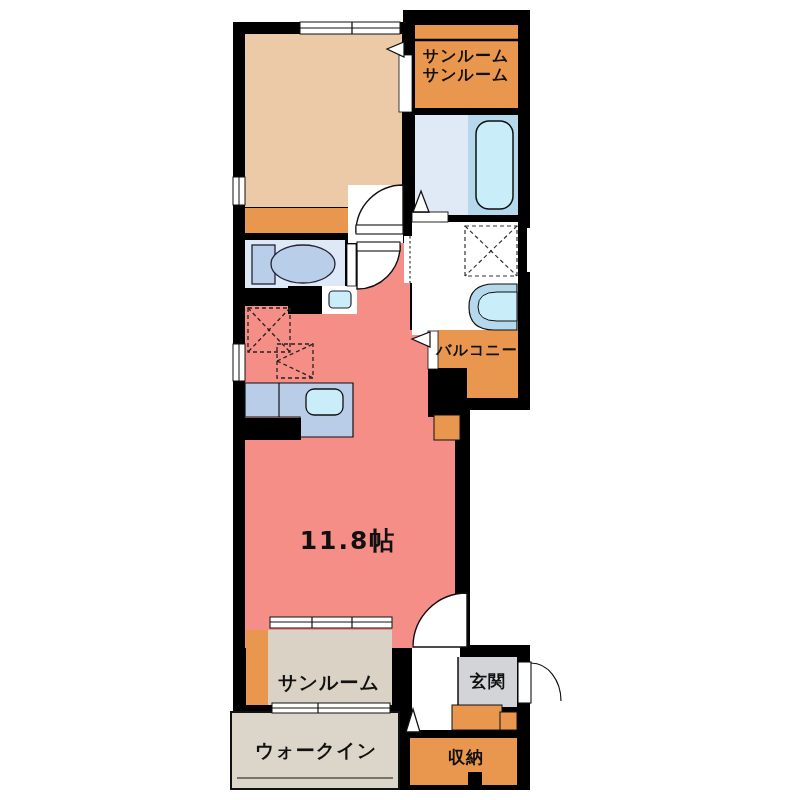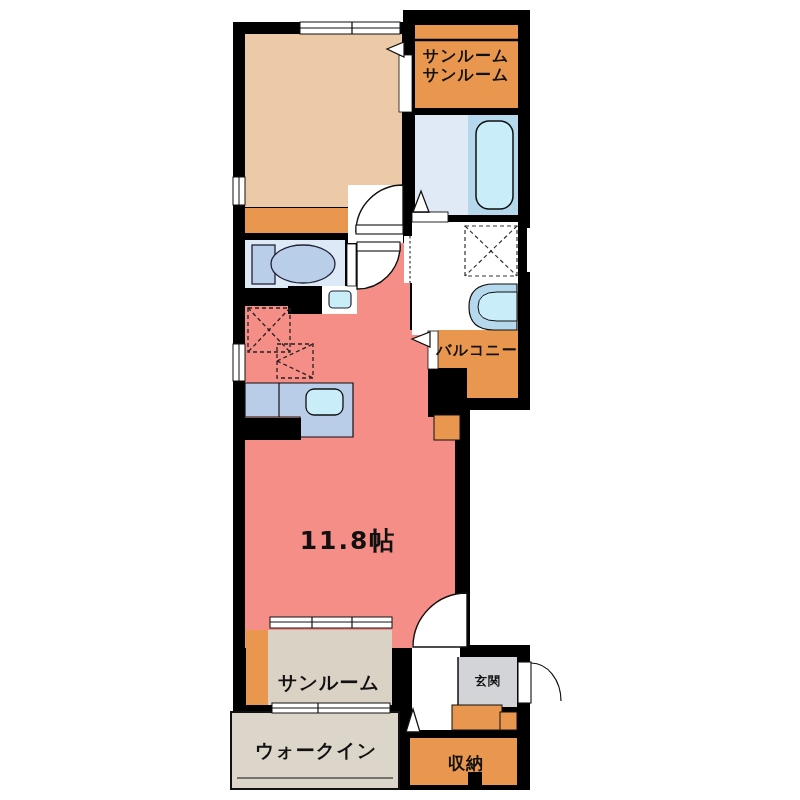--- a/index.html
+++ b/index.html
@@ -8,21 +8,21 @@
   #plan-svg{position:absolute;left:0;top:0;}
   .room-label{position:absolute;transform:translate(-50%,-50%);color:#111;font-weight:900;
               text-align:center;white-space:nowrap;line-height:1.18;letter-spacing:1px;}
   .lbl-western{font-size:37px;line-height:1.35;}
   .lbl-wic{font-size:16px;}
   .lbl-pantry{font-size:15px;}
   .lbl-ldk-name{font-size:33px;letter-spacing:9px;}
   .lbl-ldk-size{font-size:25px;letter-spacing:2px;}
   .lbl-sunroom{font-size:19px;}
   .lbl-balcony{font-size:19px;}
-  .lbl-genkan{font-size:12px;}
+  .lbl-genkan{font-size:17px;}
   .lbl-storage{font-size:17px;}
 </style>
 </head>
 <body>
 
 <div id="stage">
 
 <svg id="plan-svg" width="800" height="800" viewBox="0 0 800 800">
 
   <rect x="233" y="22" width="180" height="292" fill="#000"></rect>
@@ -167,17 +167,17 @@
   </div>
 
   <div class="room-label lbl-balcony" style="left:316px;top:750px;">
     <div>ウォークイン</div>
   </div>
 
   <div class="room-label lbl-genkan" style="left:488px;top:681px;">
     <div>玄関</div>
   </div>
 
-  <div class="room-label lbl-storage" style="left:466px;top:757px;margin-top:6px;">
+  <div class="room-label lbl-storage" style="left:466px;top:757px;">
     <div>収納</div>
   </div>
 
 </div>
 
 </body></html>

